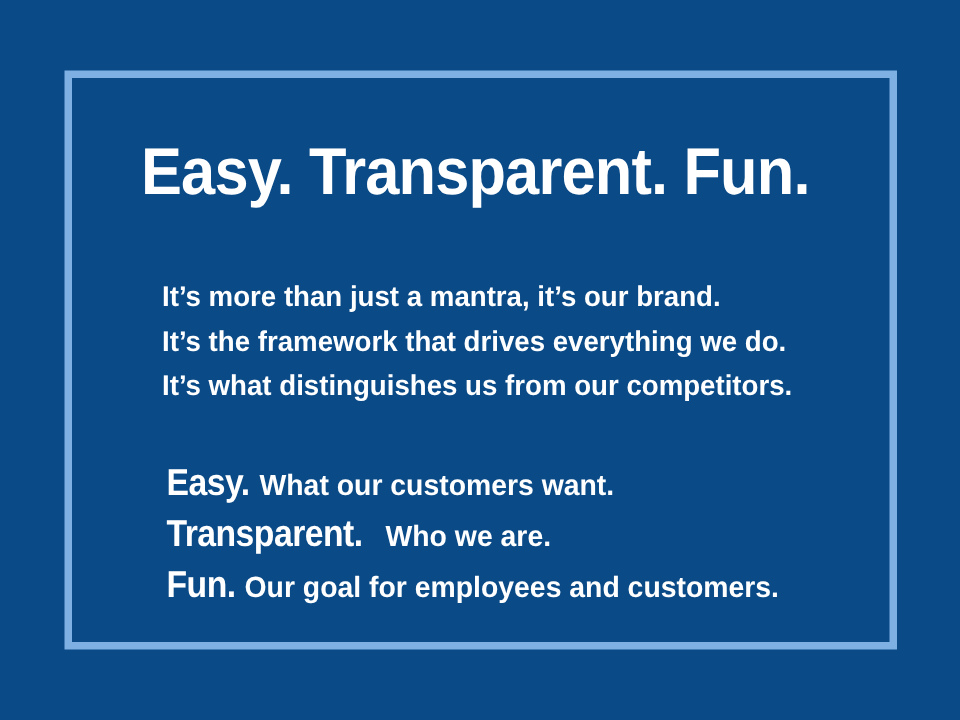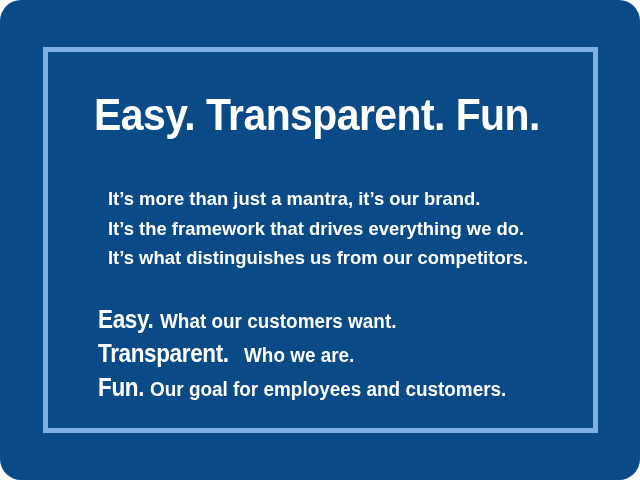--- a/index.html
+++ b/index.html
@@ -61,21 +61,21 @@
     color: #ffffff;
     font-size: 19px;
     line-height: 29.5px;
     font-weight: 700;
     white-space: nowrap;
     transform: scaleX(0.97);
     transform-origin: left center;
   }
 
   .defs {
-    margin: 4px;
+    margin: 17px;
     padding-top: 17px;
   }
   .defs .def-row {
     white-space: nowrap;
     line-height: 31px;
     color: #ffffff;
   }
   .defs .term {
     font-size: 25px;
     font-weight: 700;
@@ -89,21 +89,21 @@
     font-weight: 700;
     display: inline-block;
     transform: scaleX(0.97);
     transform-origin: left center;
     margin-left: 1px;
   }
 </style>
 </head>
 <body>
 
-<div id="slide" style="background: rgb(10, 74, 135); border-radius: 21px;">
+<div id="slide" style="background: rgb(10, 74, 135);">
 
   <div id="frame" style="border-color: rgb(127, 176, 227);"></div>
 
   <div id="content" style="color: rgb(255, 255, 255);">
 
     <div class="headline">Easy. Transparent. Fun.</div>
 
     <div class="paragraph">
       <div class="line">It’s more than just a mantra, it’s our brand.</div>
       <div class="line">It’s the framework that drives everything we do.</div>

